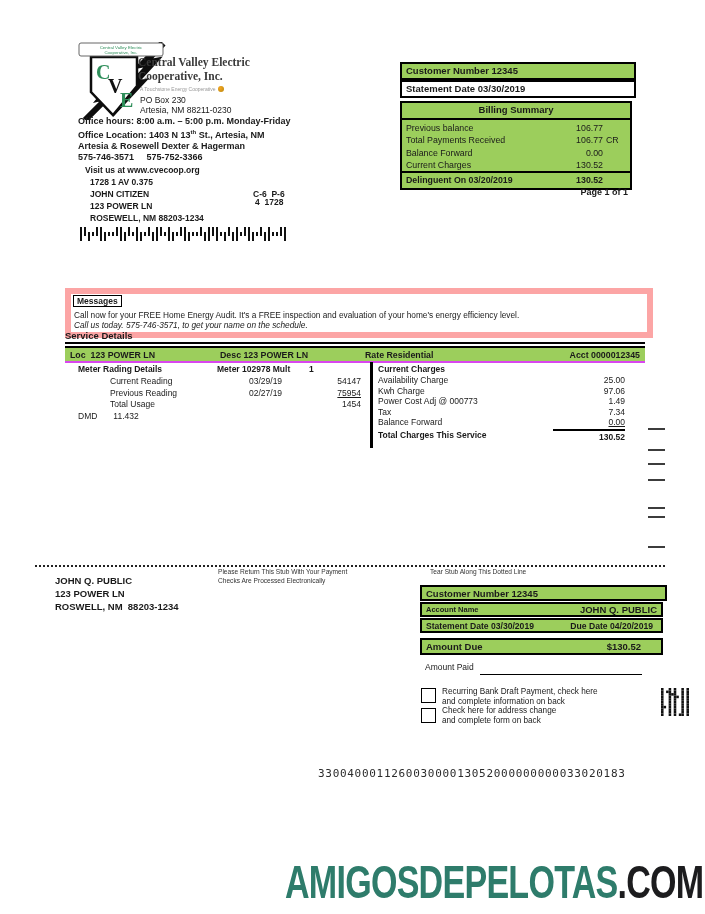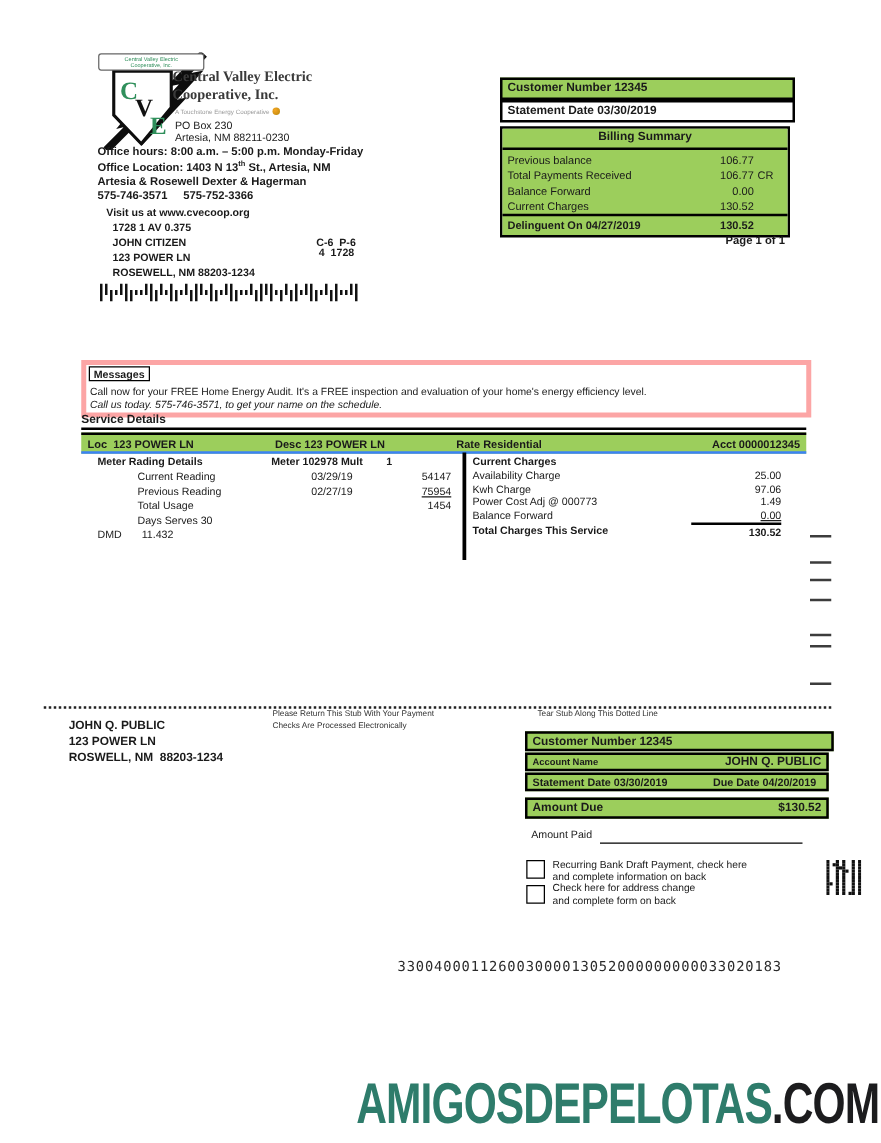--- a/index.html
+++ b/index.html
@@ -38,31 +38,31 @@
   .bill-row{display:flex;font-size:8.8px;line-height:12.3px;padding:0 0 0 4px;}
   .bill-label{flex:1;}
   .bill-val{width:58px;text-align:right;}
   .bill-suffix{width:24px;padding-left:3px;}
   .delinq{display:flex;border-top:2px solid #000;font-size:8.8px;font-weight:bold;
           line-height:14px;padding:0 0 0 4px;}
   .page-label{position:absolute;left:400px;top:187px;width:228px;text-align:right;
               font-size:9px;font-weight:bold;}
 
   
-  .msg-box{position:absolute;left:65px;top:288px;width:576px;height:38px;border:4px solid #fca5a5;}
+  .msg-box{position:absolute;left:65px;top:288px;width:576px;height:38px;border:6px solid #fca5a5;}
   .msg-tag{position:absolute;left:2px;top:1px;border:1px solid #000;padding:0 3px;
            font-size:8.5px;font-weight:bold;}
   .msg-l1{position:absolute;left:3px;top:16px;font-size:8.3px;}
   .msg-l2{position:absolute;left:3px;top:26px;font-size:8.3px;font-style:italic;}
 
   
   .sd-title{position:absolute;left:65px;top:330px;font-size:9.5px;font-weight:bold;}
   .sd-rule{position:absolute;left:65px;top:342px;width:580px;height:2px;background:#000;}
   .sd-bar{position:absolute;left:65px;top:346px;width:580px;height:13px;
-          border-top:2px solid #000;border-bottom:2px solid #3b82f6;
+          border-top:2px solid #000;border-bottom:2px solid #d946ef;
           display:flex;align-items:center;font-size:8.8px;font-weight:bold;}
   .sd-c1{width:150px;padding-left:5px;}
   .sd-c2{width:145px;}
   .sd-c3{flex:1;}
   .sd-c4{width:110px;text-align:right;padding-right:5px;}
 
   .details{position:absolute;left:65px;top:362px;width:580px;height:86px;font-size:8.5px;}
   .meter-title{position:absolute;left:13px;top:2px;font-weight:bold;}
   .meter-head{position:absolute;left:152px;top:2px;font-weight:bold;}
   .meter-mult{position:absolute;left:244px;top:2px;font-weight:bold;}
@@ -94,21 +94,21 @@
          align-items:center;}
   .s-cust{top:585px;height:12px;font-size:9.5px;font-weight:bold;padding-left:4px;}
   .s-acct{top:602px;height:11px;}
   .s-acct .lab{flex:1;font-size:7.5px;font-weight:bold;padding-left:4px;}
   .s-acct .val{font-size:9.5px;font-weight:bold;padding-right:4px;}
   .s-dates{top:618px;height:11px;font-size:8.6px;font-weight:bold;}
   .s-dates .d1{flex:1;padding-left:4px;}
   .s-dates .d2{padding-right:8px;}
   .s-amount{top:638px;height:13px;font-size:9.5px;font-weight:bold;}
   .s-amount .lab{flex:1;padding-left:4px;}
-  .s-amount .val{padding-right:4px;}
+  .s-amount .val{padding-right:20px;}
   .ap-label{position:absolute;left:425px;top:662px;font-size:8.5px;}
   .ap-line{position:absolute;left:480px;top:660px;width:162px;height:14px;
            border-bottom:1.5px solid #000;}
 
   .cb{position:absolute;left:421px;width:13px;height:13px;border:1.5px solid #000;background:#fff;}
   .cb-text{position:absolute;left:442px;font-size:8.2px;line-height:10px;}
   .qr{position:absolute;left:661px;top:688px;width:28px;height:28px;}
 
   .ocr{position:absolute;left:318px;top:767px;font-family:"DejaVu Sans Mono",monospace;
        font-size:11px;letter-spacing:0.7px;color:#2b2b2b;}
@@ -181,21 +181,21 @@
         <span class="bill-label">Balance Forward</span>
           <span class="bill-val">0.00</span>
           <span class="bill-suffix"></span>
       </div>
       <div class="bill-row">
         <span class="bill-label">Current Charges</span>
           <span class="bill-val">130.52</span>
           <span class="bill-suffix"></span>
       </div>
       <div class="delinq">
-        <span class="bill-label">Delinguent On 04/27/2019</span>
+        <span class="bill-label">Delinguent On 03/20/2019</span>
           <span class="bill-val">130.52</span>
           <span class="bill-suffix"></span>
       </div>
     </div>
   </div>
   <div class="page-label">Page 1 of 1</div>
 
   <div class="msg-box">
     <div class="msg-tag">Messages</div>
     <div class="msg-l1">Call now for your FREE Home Energy Audit. It's a FREE inspection and evaluation of your home's energy efficiency level.</div>
@@ -225,43 +225,42 @@
         <span class="m-label">Previous Reading</span>
           <span class="m-date">02/27/19</span>
           <span class="m-val u">75954</span>
       </div>
       <div class="m-row">
         <span class="m-label">Total Usage</span>
           <span class="m-date"></span>
           <span class="m-val">1454</span>
       </div>
       <div class="m-row">
-        <span class="m-label">Days Serves 30</span>
-          <span class="m-date"></span>
-          <span class="m-val"></span>
-      </div>
-      <div class="m-row">
         <span>DMD</span>
           <span class="dmd-extra">11.432</span>
       </div>
     </div>
     <div class="divider"></div>
     <div class="charges">
       <div class="c-title">Current Charges</div>
       <div class="c-row">
         <span class="c-label">Availability Charge</span>
           <span class="c-val">25.00</span>
       </div>
       <div class="c-row">
         <span class="c-label">Kwh Charge</span>
           <span class="c-val">97.06</span>
       </div>
       <div class="c-row">
         <span class="c-label">Power Cost Adj @ 000773</span>
           <span class="c-val">1.49</span>
+      </div>
+      <div class="c-row">
+        <span class="c-label">Tax</span>
+          <span class="c-val">7.34</span>
       </div>
       <div class="c-row">
         <span class="c-label">Balance Forward</span>
           <span class="c-val u">0.00</span>
       </div>
       <div class="c-total">
         <span class="c-label">Total Charges This Service</span>
           <span class="c-val">130.52</span>
       </div>
     </div>

